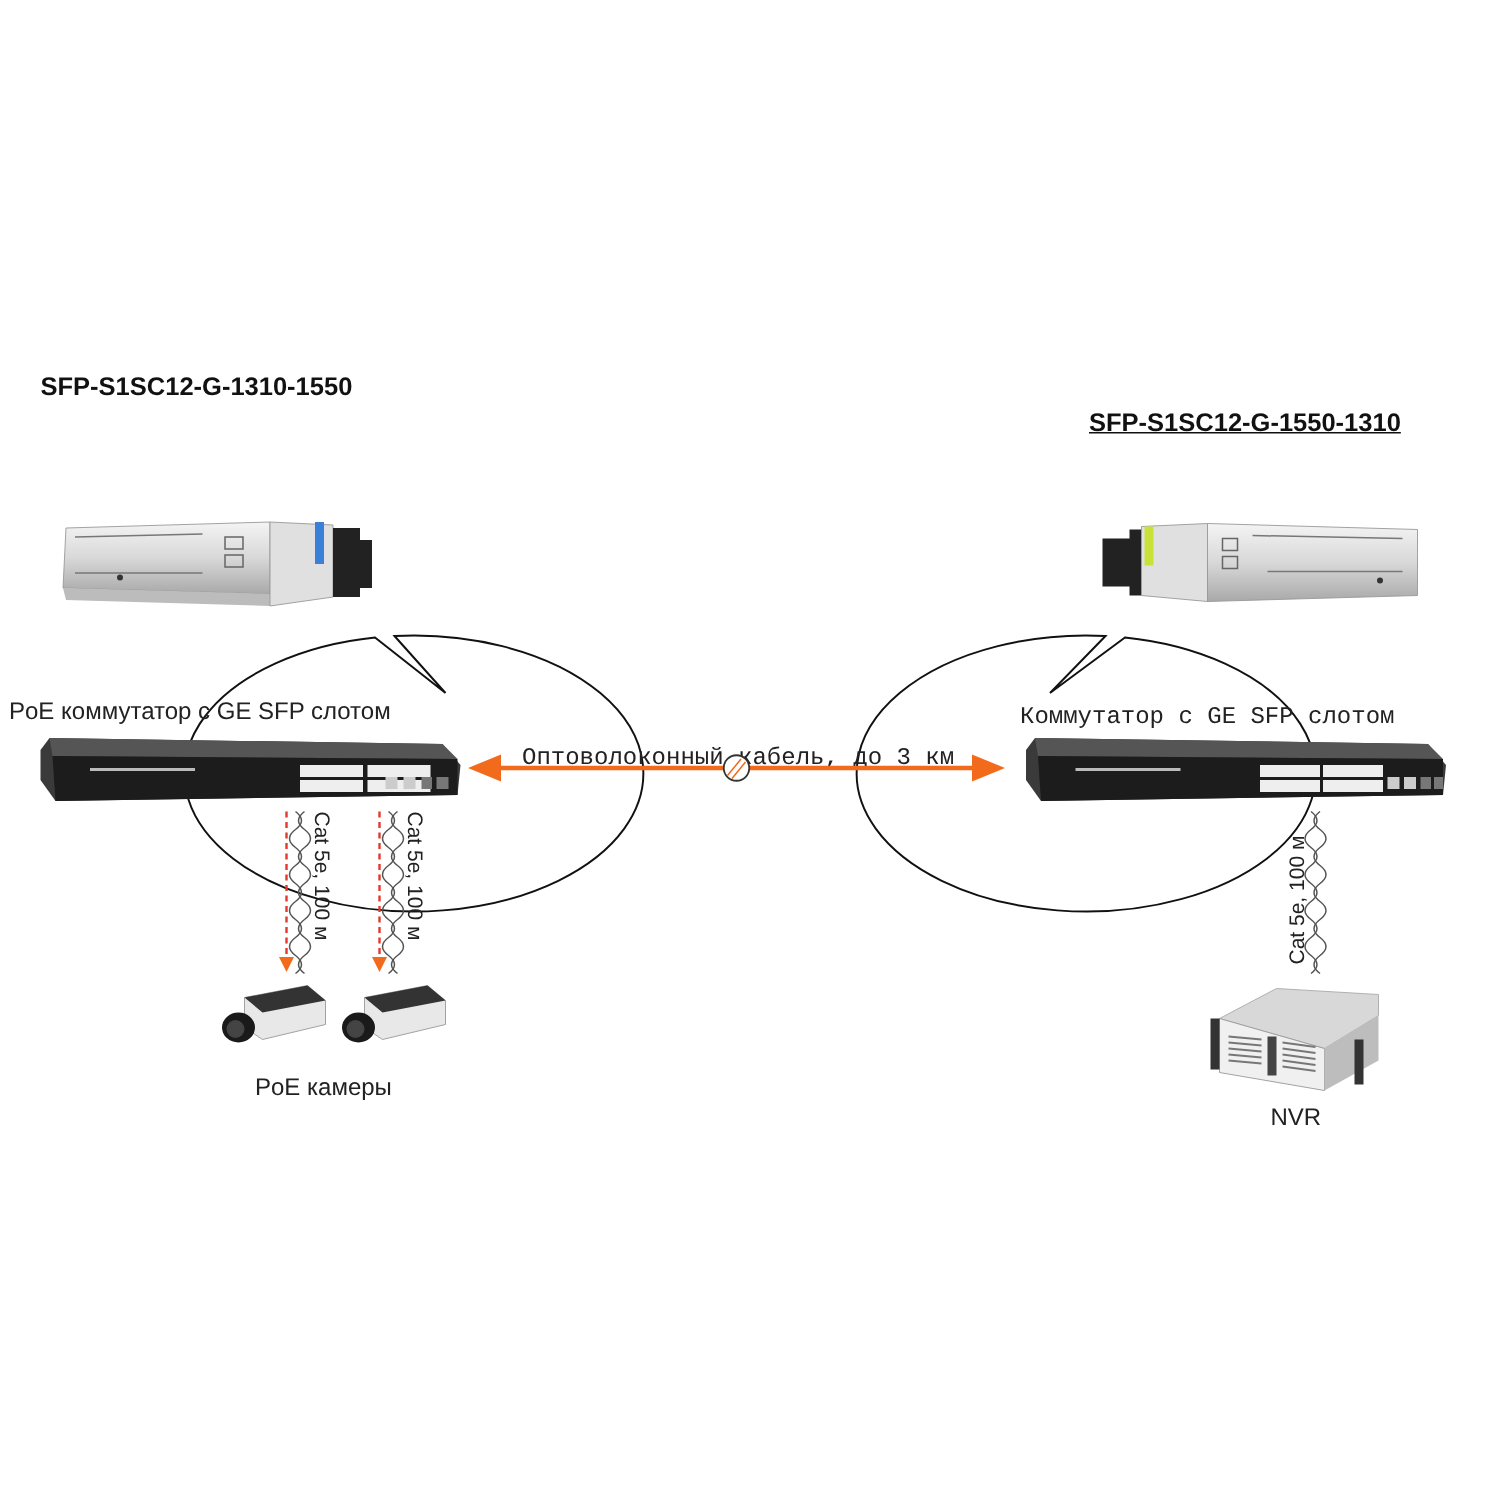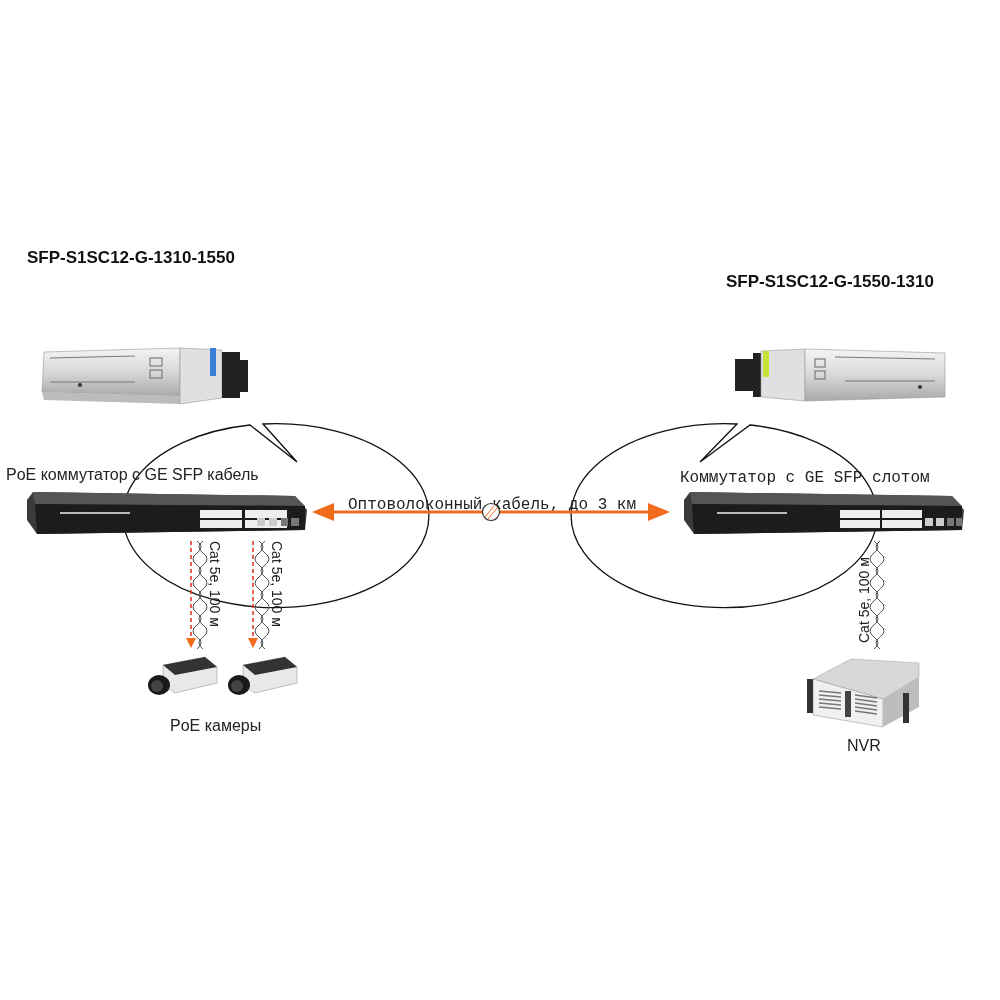--- a/index.html
+++ b/index.html
@@ -8,21 +8,21 @@
   .abs { position:absolute; }
   .model-title { font-weight:bold; font-size:17px; color:#111; white-space:nowrap; }
   .lbl { font-size:16px; color:#222; white-space:nowrap; }
   .vlabel { font-size:14px; color:#222; white-space:nowrap; transform-origin:left top; }
   svg { position:absolute; overflow:visible; }
 </style>
 </head>
 <body>
 
 <div class="abs model-title" style="left:27px;top:248px;">SFP-S1SC12-G-1310-1550</div>
-<div class="abs model-title" style="left:726px;top:272px;">SFP-S1SC12-G-1550-1310</div>
+<div class="abs model-title" style="left:726px;top:272px;text-decoration:underline;">SFP-S1SC12-G-1550-1310</div>
 
 <svg style="left:0;top:0;" width="1000" height="1000">
   <path d="M 263 424 A 153 92 0 1 1 250 425 L 297 462 Z" fill="#fff" stroke="#111" stroke-width="1.3" transform="translate(0,0)"></path>
 </svg>
 <svg style="left:40px;top:338px;" width="230" height="80">
   <defs>
     <linearGradient id="metalL" x1="0" y1="0" x2="0" y2="1">
       <stop offset="0" stop-color="#f4f4f4"></stop>
         <stop offset="0.5" stop-color="#d8d8d8"></stop>
         <stop offset="1" stop-color="#a9a9a9"></stop>
@@ -55,21 +55,21 @@
   <polygon points="26,6 70,4 70,56 26,52" fill="#e0e0e0" stroke="#999" stroke-width="0.6"></polygon>
   <rect x="28" y="6" width="6" height="26" fill="#c8e23a"></rect>
   <polygon points="70,4 210,8 210,52 70,56" fill="url(#metalR)" stroke="#999" stroke-width="0.6"></polygon>
   <line x1="100" y1="12" x2="200" y2="14" stroke="#777" stroke-width="1"></line>
   <line x1="110" y1="36" x2="200" y2="36" stroke="#777" stroke-width="1"></line>
   <rect x="80" y="14" width="10" height="8" fill="none" stroke="#666"></rect>
   <rect x="80" y="26" width="10" height="8" fill="none" stroke="#666"></rect>
   <circle cx="185" cy="42" r="2" fill="#333"></circle>
 </svg>
 
-<div class="abs lbl" style="left:6px;top:466px;">PoE коммутатор с GE SFP кабель</div>
+<div class="abs lbl" style="left:6px;top:466px;">PoE коммутатор с GE SFP слотом</div>
 <div class="abs lbl" style="left:680px;top:469px;font-family:Liberation Mono, monospace;">Коммутатор с GE SFP слотом</div>
 
 <svg style="left:25px;top:492px;" width="285" height="48">
   <polygon points="8,0 270,4 282,18 280,38 12,42 2,28 2,8" fill="#3a3a3a"></polygon>
   <polygon points="8,0 270,4 280,14 10,12" fill="#555"></polygon>
   <polygon points="10,12 280,14 280,38 12,42" fill="#1c1c1c"></polygon>
   <rect x="35" y="20" width="70" height="2" fill="#bbb"></rect>
   <g fill="#eee">
     <rect x="175" y="18" width="42" height="8"></rect>
       <rect x="175" y="28" width="42" height="8"></rect>

